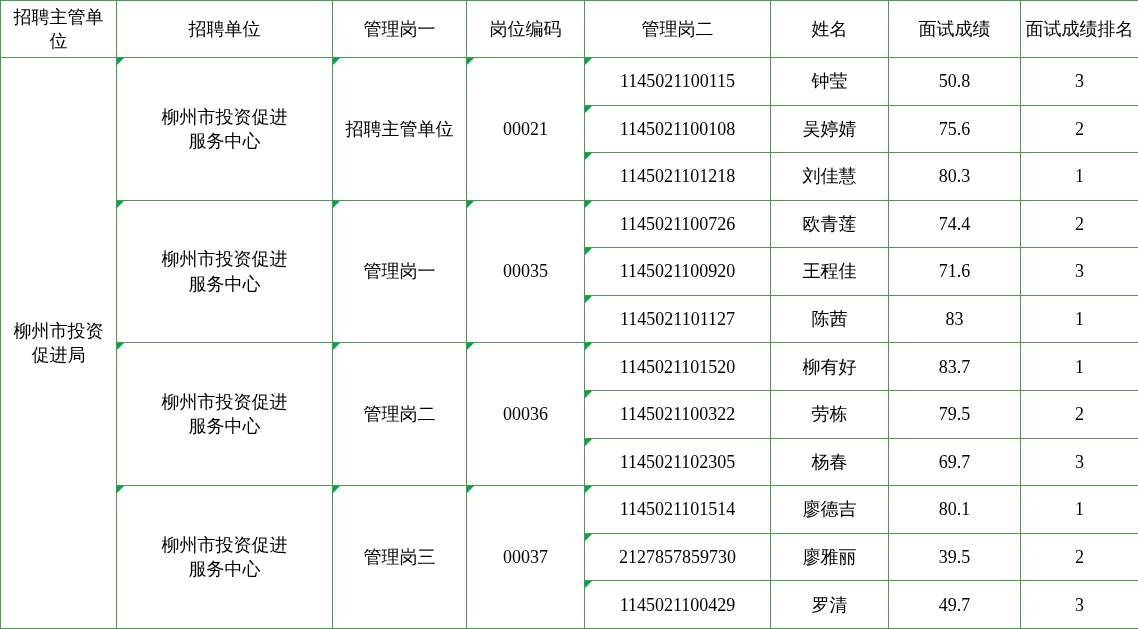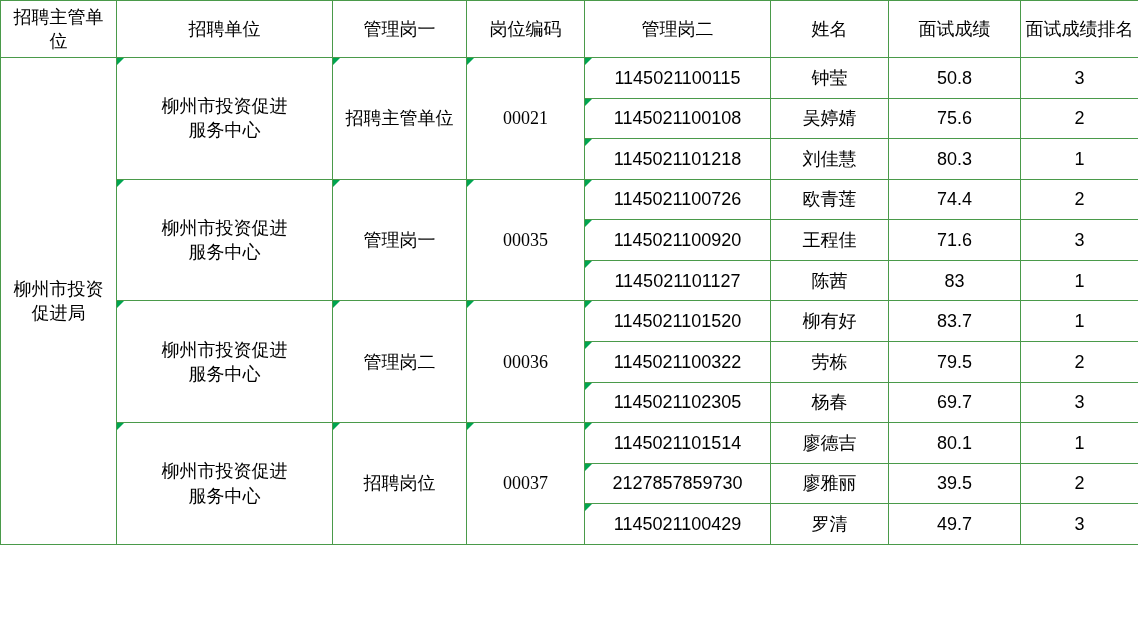--- a/index.html
+++ b/index.html
@@ -16,21 +16,21 @@
   }
   #sheet {
     width: 1138px;
     height: 629px;
     position: relative;
   }
   table.grid {
     border-collapse: collapse;
     table-layout: fixed;
     width: 1138px;
-    height: 545px;
+    height: 629px;
   }
   table.grid td {
     border: 1px solid #4a9a4a;
     text-align: center;
     vertical-align: middle;
     font-size: 18px;
     line-height: 1.35;
     padding: 2px 4px;
     color: #000;
     background: #ffffff;
@@ -52,21 +52,21 @@
     content: "";
     position: absolute;
     top: 0;
     left: 0;
     width: 0;
     height: 0;
     border-top: 7px solid #00a550;
     border-right: 7px solid transparent;
   }
   .num {
-    font-family: Liberation Sans, sans-serif;
+    font-family: Liberation Serif, serif;
     font-size: 18px;
   }
 </style>
 </head>
 <body>
 
 <div id="sheet">
   <table class="grid">
     <colgroup>
       <col style="width:116px">
@@ -165,21 +165,21 @@
         <td>杨春</td>
         <td class="num">69.7</td>
         <td class="num">3</td>
       </tr>
 
       <tr>
         <td class="unit-cell mark" rowspan="3">
             <span class="two-line">柳州市投资促进
 服务中心</span>
           </td>
-        <td class="mark" rowspan="3">招聘岗位</td>
+        <td class="mark" rowspan="3">管理岗三</td>
         <td class="mark" rowspan="3">00037</td>
         <td class="num mark">1145021101514</td>
         <td>廖德吉</td>
         <td class="num">80.1</td>
         <td class="num">1</td>
       </tr>
       <tr>
         <td class="num mark">2127857859730</td>
         <td>廖雅丽</td>
         <td class="num">39.5</td>

